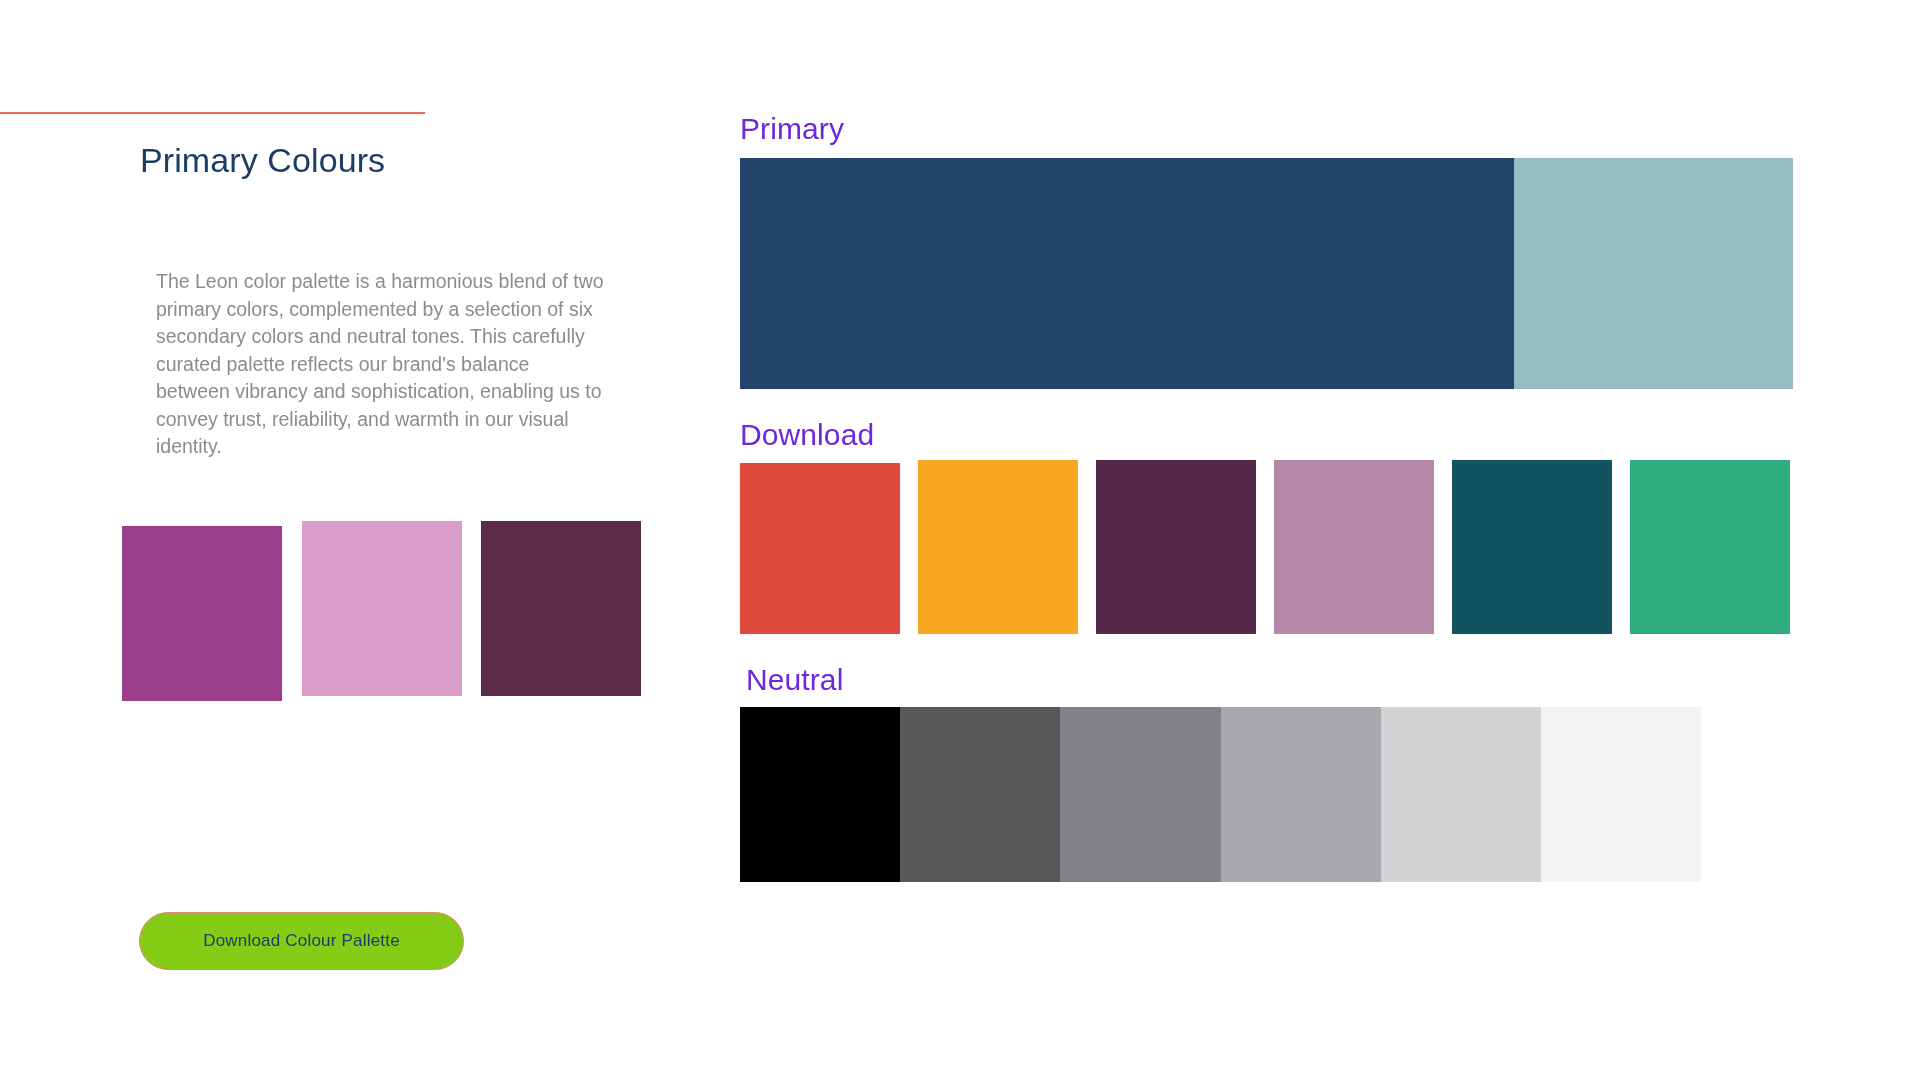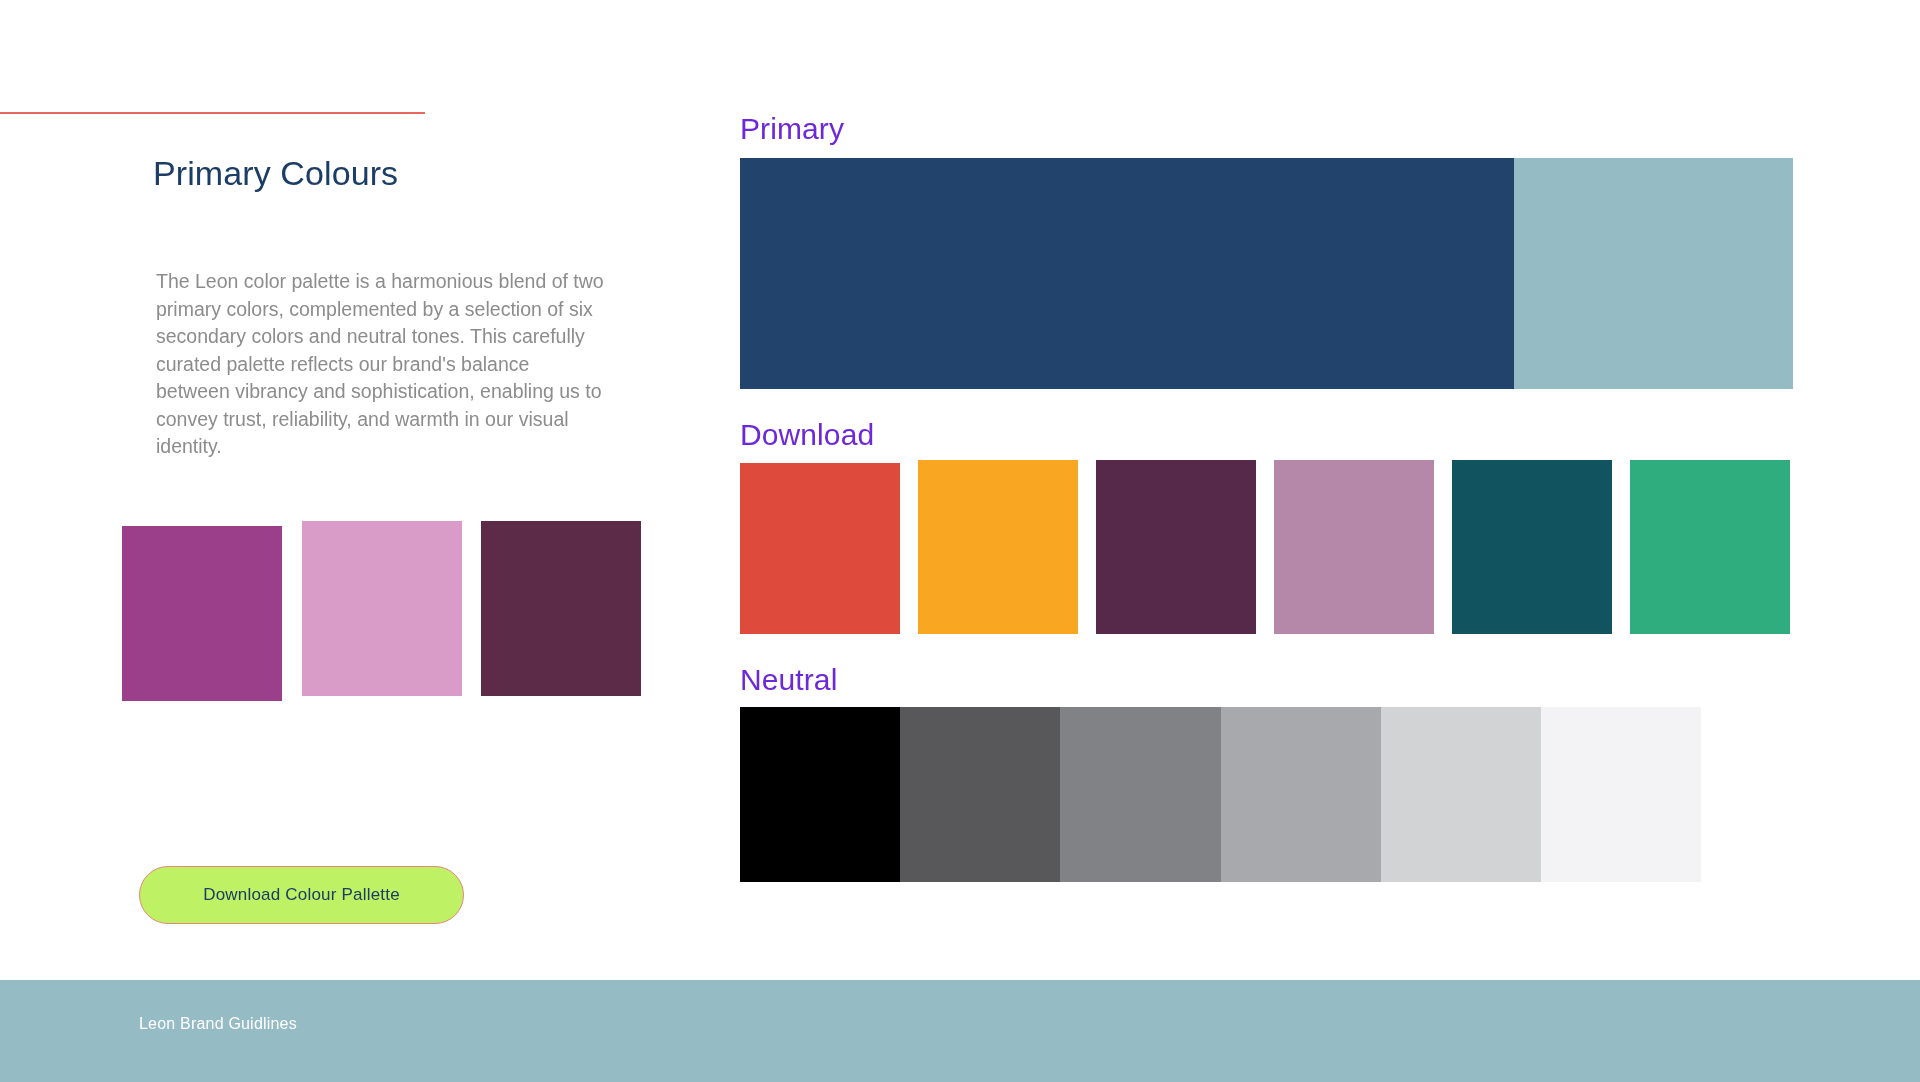--- a/index.html
+++ b/index.html
@@ -39,21 +39,21 @@
     position: absolute;
     left: 140px;
     top: 140px;
     width: 460px;
   }
   .page-title {
     font-size: 34px;
     font-weight: 400;
     color: #1C3D66;
     letter-spacing: 0.1px;
-    margin: 13px;
+    margin: 0;
     line-height: 1.2;
   }
   .intro-paragraph {
     margin: 16px;
     position: absolute;
     top: 112px;
     left: 0;
     width: 452px;
     font-size: 19.5px;
     line-height: 27.5px;
@@ -76,26 +76,26 @@
     height: 175px;
   }
   .purple-swatches .sw.s0 { left: 0px;   top: 5px; }
   .purple-swatches .sw.s1 { left: 180px; top: 0px; }
   .purple-swatches .sw.s2 { left: 359px; top: 0px; }
 
   
   .download-btn {
     position: absolute;
     left: 139px;
-    top: 866px;
+    top: 912px;
     width: 325px;
     height: 58px;
     border: 1.5px solid #E8857C;
     border-radius: 30px;
-    background: #bef264;
+    background: #84cc16;
     color: #1C3D66;
     font-size: 17px;
     font-family: "Liberation Sans", sans-serif;
     letter-spacing: 0.2px;
     display: flex;
     align-items: center;
     justify-content: center;
     cursor: pointer;
     padding: 0;
     box-sizing: border-box;
@@ -110,21 +110,21 @@
   }
   .group-label {
     font-size: 30px;
     color: #6d28d9;
     font-weight: 400;
     letter-spacing: 0.1px;
   }
 
   .grp-primary-label   { position: absolute; left: 0; top: 112px; }
   .grp-secondary-label { position: absolute; left: 0; top: 418px; }
-  .grp-neutral-label   { position: absolute; left: 0; top: 663px; }
+  .grp-neutral-label   { position: absolute; left: 6px; top: 663px; }
 
   
   .primary-band {
     position: absolute;
     left: 0;
     top: 158px;
     width: 1053px;
     height: 231px;
     display: flex;
   }
@@ -231,17 +231,14 @@
       <div class="sw" style="background-color: rgb(0, 0, 0);"></div>
       <div class="sw" style="background-color: rgb(88, 88, 90);"></div>
       <div class="sw" style="background-color: rgb(129, 130, 133);"></div>
       <div class="sw" style="background-color: rgb(168, 169, 173);"></div>
       <div class="sw" style="background-color: rgb(210, 211, 213);"></div>
       <div class="sw" style="background-color: rgb(243, 243, 245);"></div>
     </div>
 
   </div>
 
-  <div class="footer" style="background: rgb(149, 187, 196);">
-    <div class="footer-label" style="color: rgb(255, 255, 255);">Leon Brand Guidlines</div>
-  </div>
 
 </div>
 
 </body></html>

